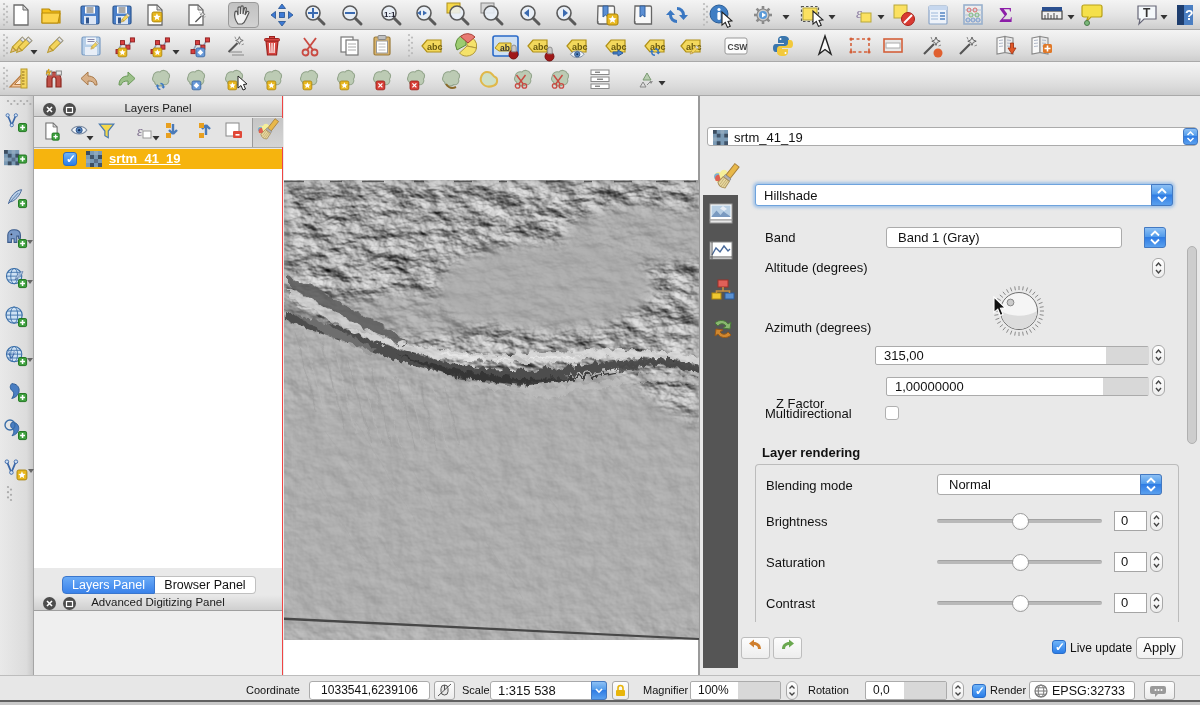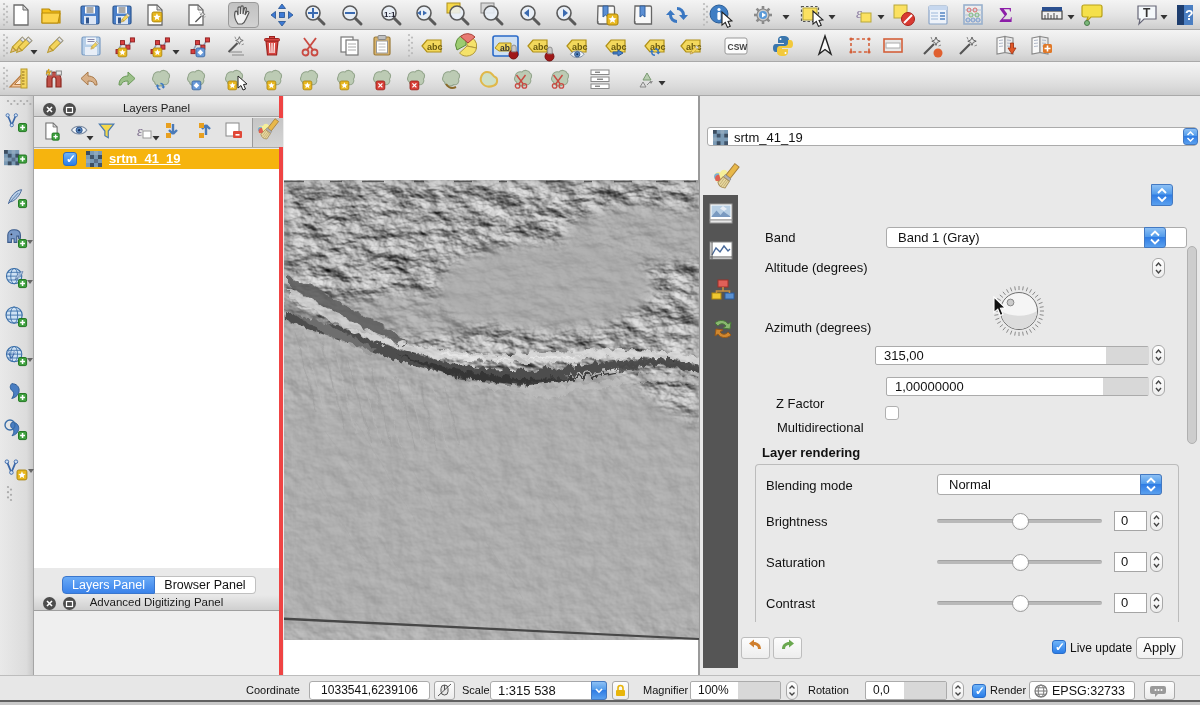--- a/index.html
+++ b/index.html
@@ -953,21 +953,21 @@
       <circle cx="11.2" cy="8" r="1.1"></circle>
       <circle cx="14.4" cy="5" r="1.1"></circle>
       <circle cx="17.6" cy="8" r="1.1"></circle>
       <circle cx="20.8" cy="5" r="1.1"></circle>
       <circle cx="24" cy="8" r="1.1"></circle>
       <circle cx="27.2" cy="5" r="1.1"></circle>
       <circle cx="30.4" cy="8" r="1.1"></circle>
     </g>
   </svg>
 
-<div id="layerspanel" class="abs" style="left:34px; top:96px; width:249px; height:579px; background:#e9e9e9; border-right:4px solid #ef4444;">
+<div id="layerspanel" class="abs" style="left:34px; top:96px; width:249px; height:579px; background:#e9e9e9; border-right:1px solid #ef4444;">
   <div style="height:5px;"></div>
   <div class="ptitle" style="top:5px;">
     <div class="cbtn" style="left:9px;">
         <svg width="13" height="13">
           <path d="M4 4 L9 9 M9 4 L4 9" stroke="#fff" stroke-width="1.6"></path>
         </svg>
       </div>
     <div class="cbtn" style="left:29px;">
         <svg width="13" height="13">
           <rect x="3.5" y="4.5" width="6" height="5" fill="none" stroke="#fff" stroke-width="1.2"></rect>
@@ -1194,29 +1194,32 @@
       <g transform="translate(11,128)">
         <use href="#i-pyramid"></use>
       </g>
       <g transform="translate(11,167)">
         <use href="#i-hist2"></use>
       </g>
     </svg>
 
   <div class="abs" style="left:487px; top:150px; width:10px; height:198px; background:#cdcdcd; border:1px solid #b0b0b0; border-radius:6px;"></div>
 
+  <div class="ibox" style="left:55px; top:88px; width:418px; height:22px; border:1px solid #6ea3dd; border-radius:3px; box-shadow:0 0 3px 2px rgba(110,165,230,.55);">
+    <div class="abs" style="left:8px; top:3px;">Hillshade</div>
+  </div>
   <div class="bluebtn" style="left:451px; top:88px; height:22px;">
     <svg width="20" height="20">
         <path d="M6 8 L10 4 L14 8" fill="none" stroke="#fff" stroke-width="1.8"></path>
         <path d="M6 12 L10 16 L14 12" fill="none" stroke="#fff" stroke-width="1.8"></path>
       </svg>
   </div>
 
   <div class="lbl" style="left:65px; top:134px;">Band</div>
-  <div class="ibox" style="left:186px; top:131px; width:301px; height:21px; border-radius:3px;">
+  <div class="ibox" style="left:186px; top:131px; width:236px; height:21px; border-radius:3px;">
     <div class="abs" style="left:11px; top:2px;">Band 1 (Gray)</div>
   </div>
   <div class="bluebtn" style="left:444px; top:131px; height:21px;">
     <svg width="20" height="19">
         <path d="M6 7.5 L10 3.5 L14 7.5" fill="none" stroke="#fff" stroke-width="1.8"></path>
         <path d="M6 11.5 L10 15.5 L14 11.5" fill="none" stroke="#fff" stroke-width="1.8"></path>
       </svg>
   </div>
 
   <div class="lbl" style="left:65px; top:164px;">Altitude (degrees)</div>
@@ -1288,21 +1291,21 @@
     <div class="abs" style="left:8px; top:1px;">1,00000000</div>
     <div class="graypart" style="left:216px; top:0; width:46px; height:17px;"></div>
   </div>
   <div class="stepper" style="left:452px; top:280px;">
     <svg width="11" height="18">
         <path d="M3 7 L5.5 4 L8 7" fill="none" stroke="#444" stroke-width="1.4"></path>
         <path d="M3 11 L5.5 14 L8 11" fill="none" stroke="#444" stroke-width="1.4"></path>
       </svg>
   </div>
 
-  <div class="lbl" style="left:65px; top:324px;margin-left:12px;">Multidirectional</div>
+  <div class="lbl" style="left:65px; top:310px;">Multidirectional</div>
   <div class="chk off" style="left:185px; top:310px;"></div>
 
   <div class="lbl" style="left:62px; top:349px; font-weight:bold;">Layer rendering</div>
   <div class="abs" style="left:55px; top:368px; width:424px; height:158px; border:1px solid #bcbcbc; border-bottom:none; border-radius:4px 4px 0 0;"></div>
 
   <div class="lbl" style="left:66px; top:382px;">Blending mode</div>
   <div class="ibox" style="left:237px; top:378px; width:225px; height:21px; border-radius:3px;">
     <div class="abs" style="left:11px; top:2px;">Normal</div>
   </div>
   <div class="bluebtn" style="left:440px; top:378px; height:21px;">

